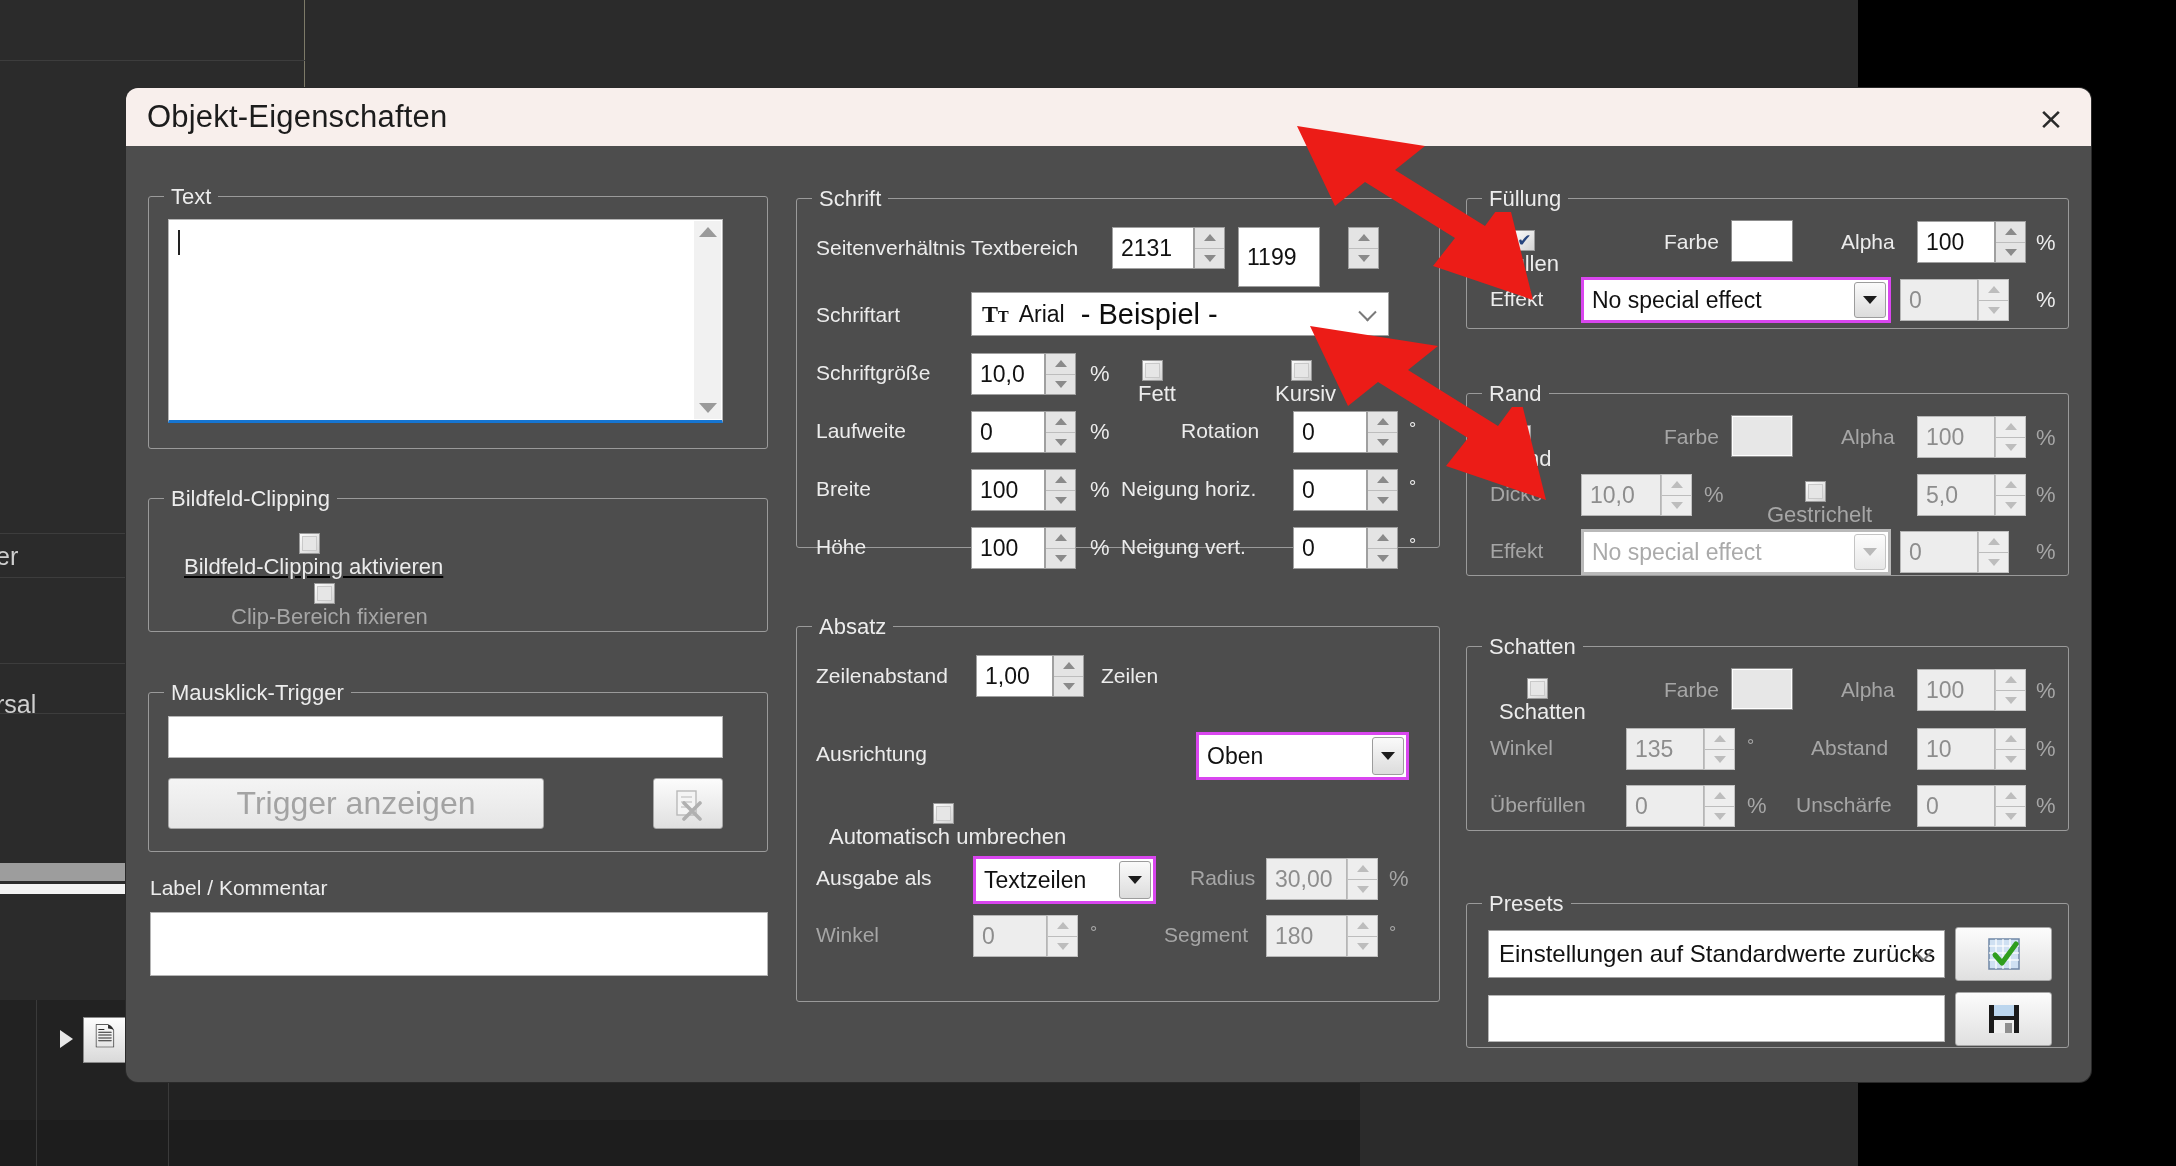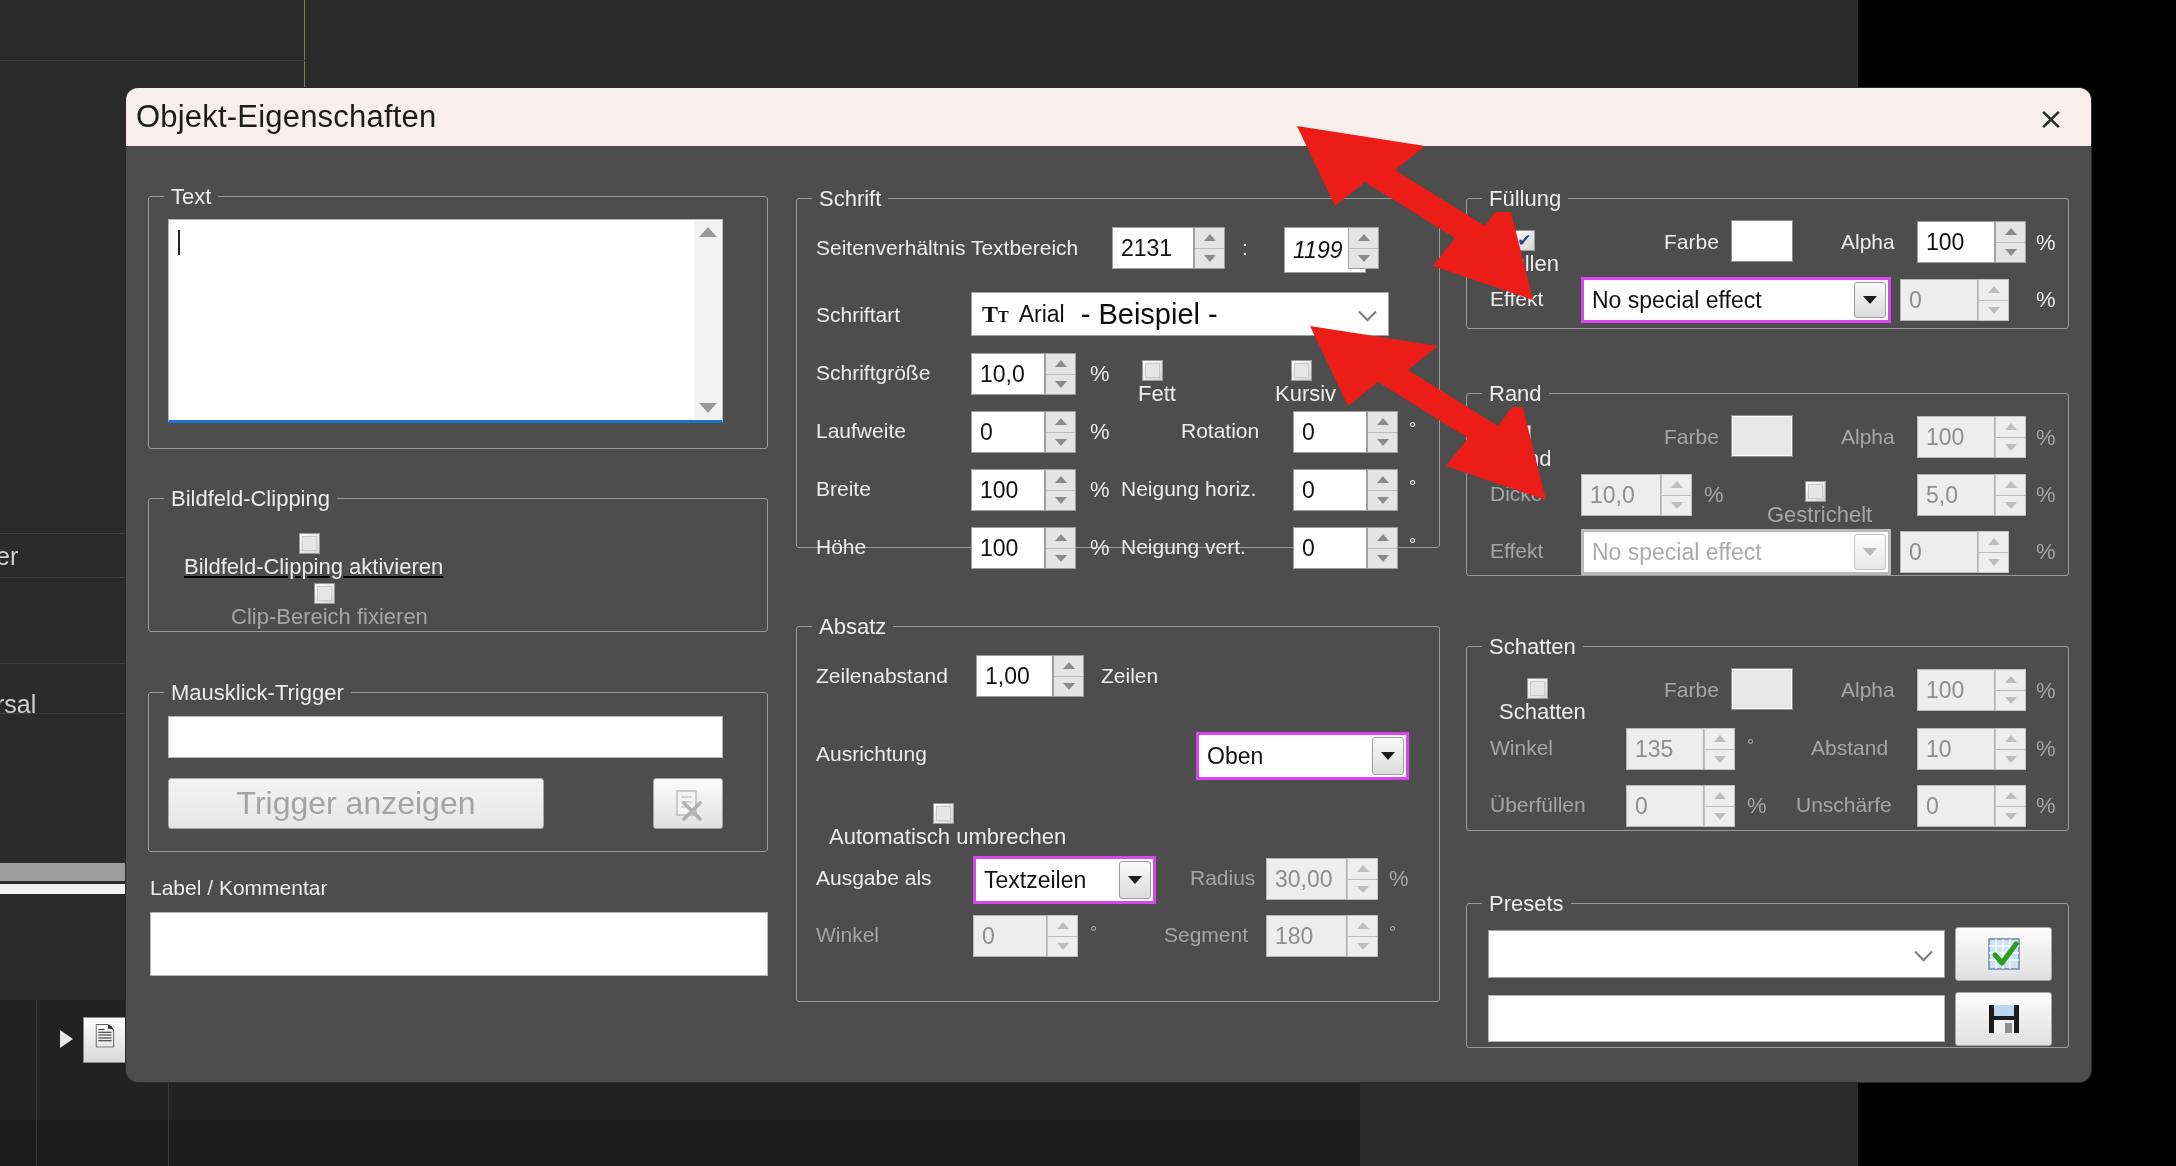--- a/index.html
+++ b/index.html
@@ -41,21 +41,21 @@
     border-radius:12px;
     box-shadow:0 0 0 1px #2a2a2a;
     overflow:hidden;
   }
   #titlebar {
     position:absolute; left:0; top:0; right:0; height:58px;
     background:#f8efec;
     display:flex; align-items:center;
   }
   #title {
-    margin-left:10px; font-size:31px; color:#1c1c1c; letter-spacing:.2px;
+    margin-left:21px; font-size:31px; color:#1c1c1c; letter-spacing:.2px;
     font-family:"Liberation Sans", sans-serif;
   }
   #closebtn {
     position:absolute; right:22px; top:12px; width:36px; height:36px;
     display:flex; align-items:center; justify-content:center;
     color:#2a2a2a; font-size:31px; line-height:1; cursor:pointer;
     font-family:"DejaVu Sans", sans-serif;
   }
   #body { position:absolute; left:0; top:58px; right:0; bottom:0; }
 
@@ -314,21 +314,21 @@
         <div class="field" style="left:316px;top:29px;width:82px;height:42px;">2131</div>
         <div class="spin" style="left:398px;top:29px;height:42px;">
           <div class="up">
               <i></i>
             </div>
           <div class="dn">
               <i></i>
             </div>
         </div>
         <div class="lbl" style="left:446px;top:38px;">:</div>
-        <div class="field" style="left:488px;top:29px;width:82px;height:46px;font-style:italic;">1199</div>
+        <div class="field" style="left:442px;top:29px;width:82px;height:60px;">1199</div>
         <div class="spin" style="left:552px;top:29px;height:42px;">
           <div class="up">
               <i></i>
             </div>
           <div class="dn">
               <i></i>
             </div>
         </div>
 
         <div class="lbl" style="left:20px;top:105px;">Schriftart</div>
@@ -682,20 +682,21 @@
         </div>
         <div class="unit dim" style="left:570px;top:147px;">%</div>
       </div>
     </div>
 
     <div class="group" style="left:1340px;top:757px;width:603px;height:145px;">
       <div class="gb"></div>
       <div class="glabel">Presets</div>
       <div class="gcontent">
         <div class="fcombo" style="left:22px;top:27px;width:457px;height:48px;font-size:24px;">
+          <span>Einstellungen auf Standardwerte zurücks</span>
           <span class="chev"></span>
         </div>
         <div class="iconbtn" style="left:489px;top:24px;width:97px;height:54px;">
           <svg width="38" height="38" viewBox="0 0 38 38">
             <rect x="4" y="4" width="30" height="30" fill="#cfe0f2" stroke="#6f86a5" stroke-width="1.5"></rect>
             <g stroke="#ffffff" stroke-width="1.2">
               <line x1="4" y1="11" x2="34" y2="11"></line>
                 <line x1="4" y1="18" x2="34" y2="18"></line>
               <line x1="4" y1="25" x2="34" y2="25"></line>
               <line x1="11" y1="4" x2="11" y2="34"></line>

